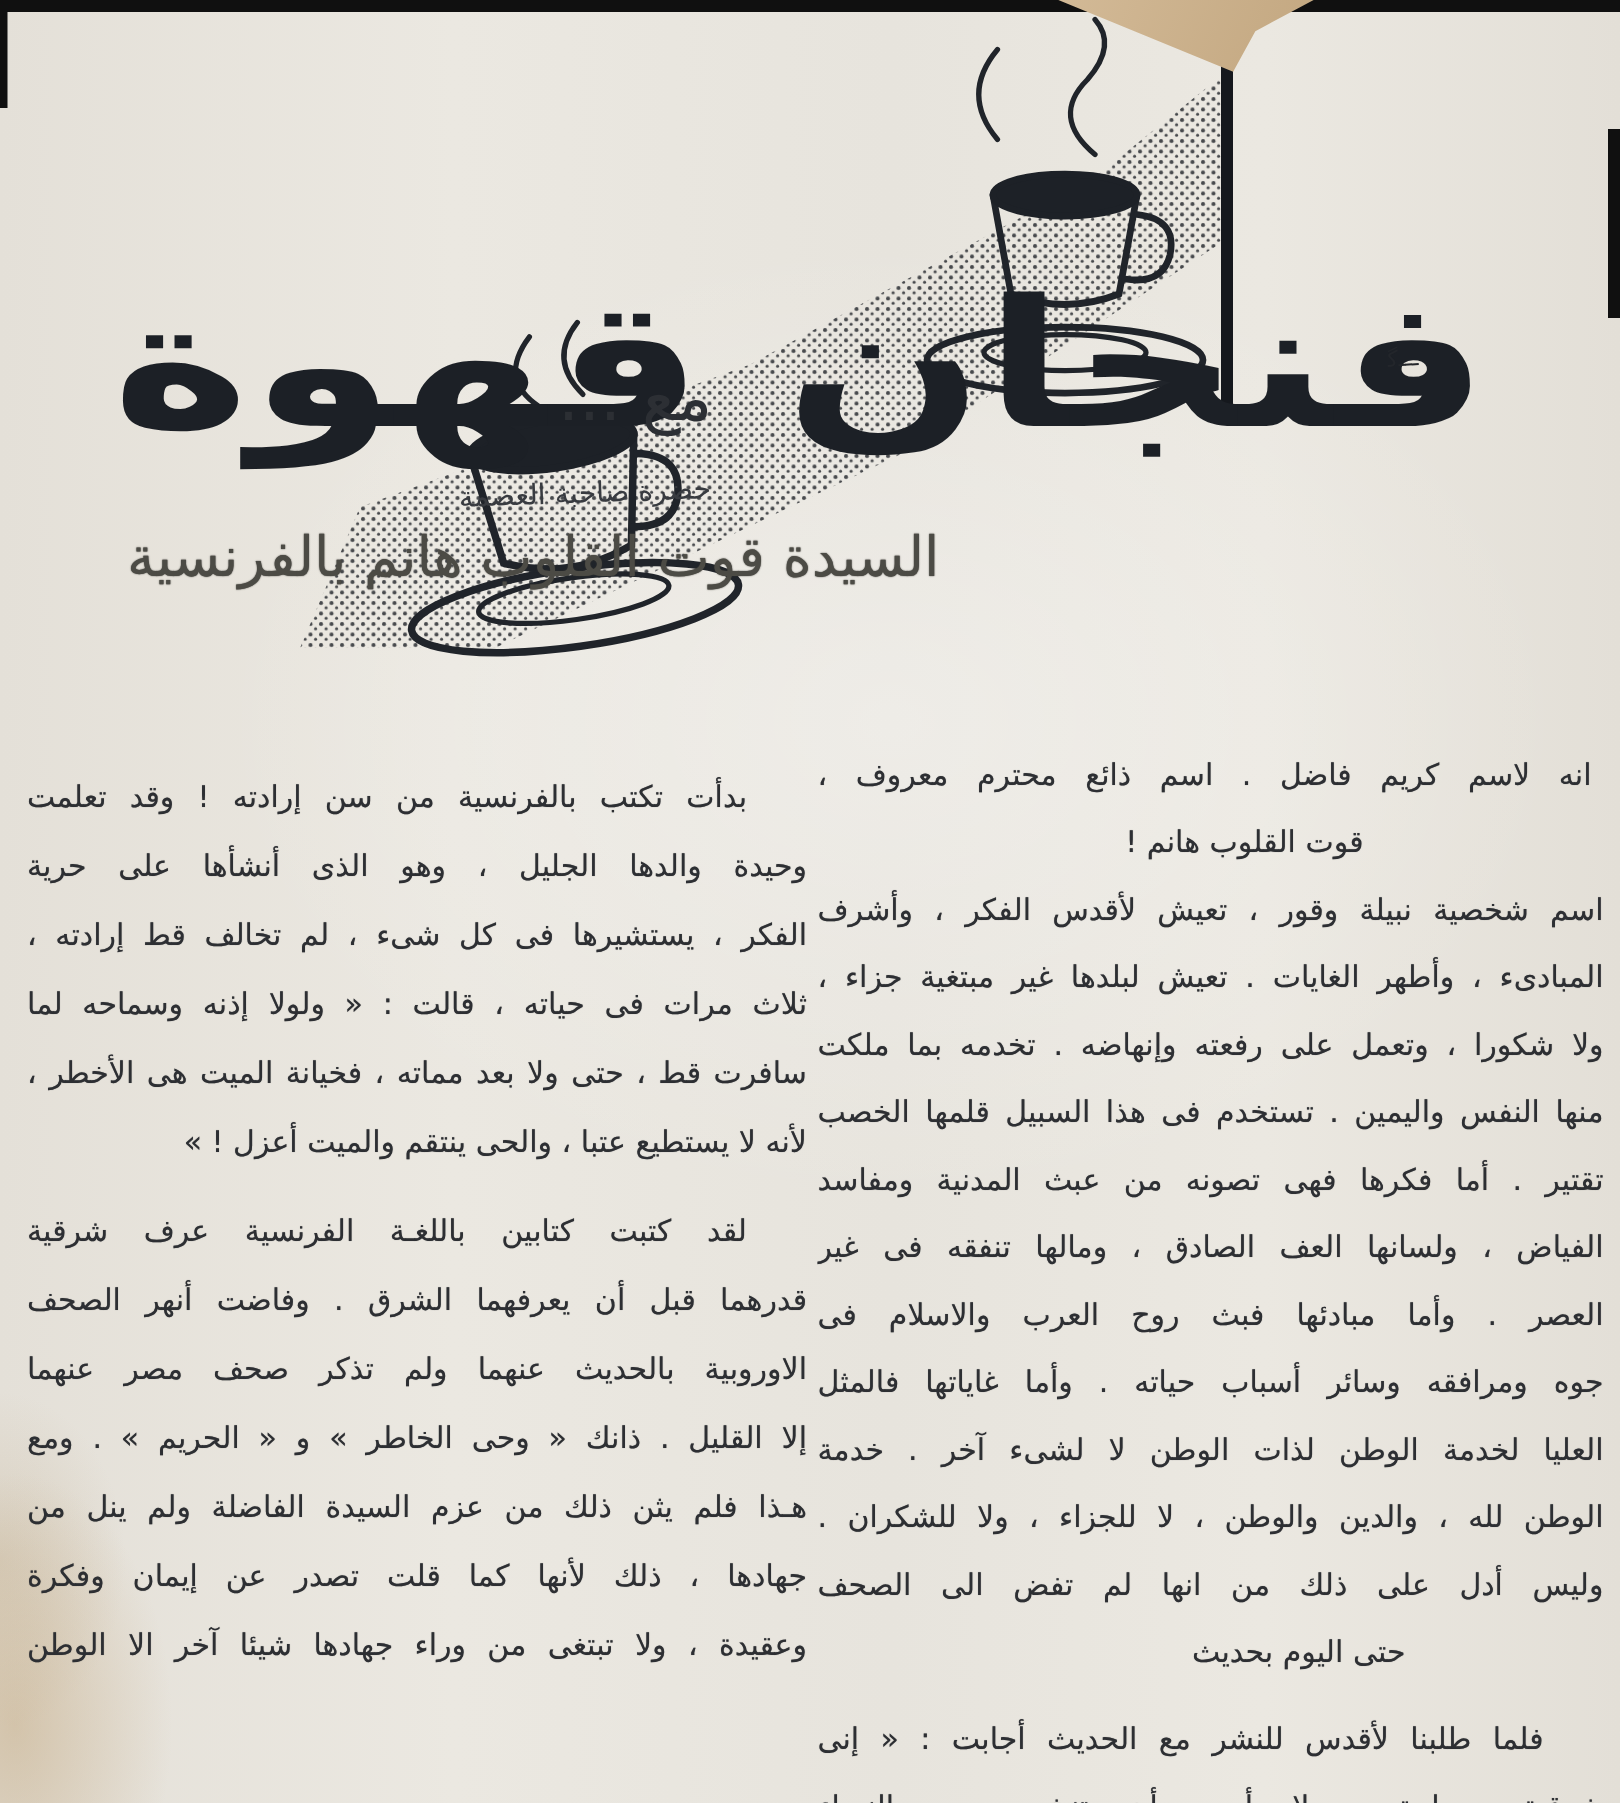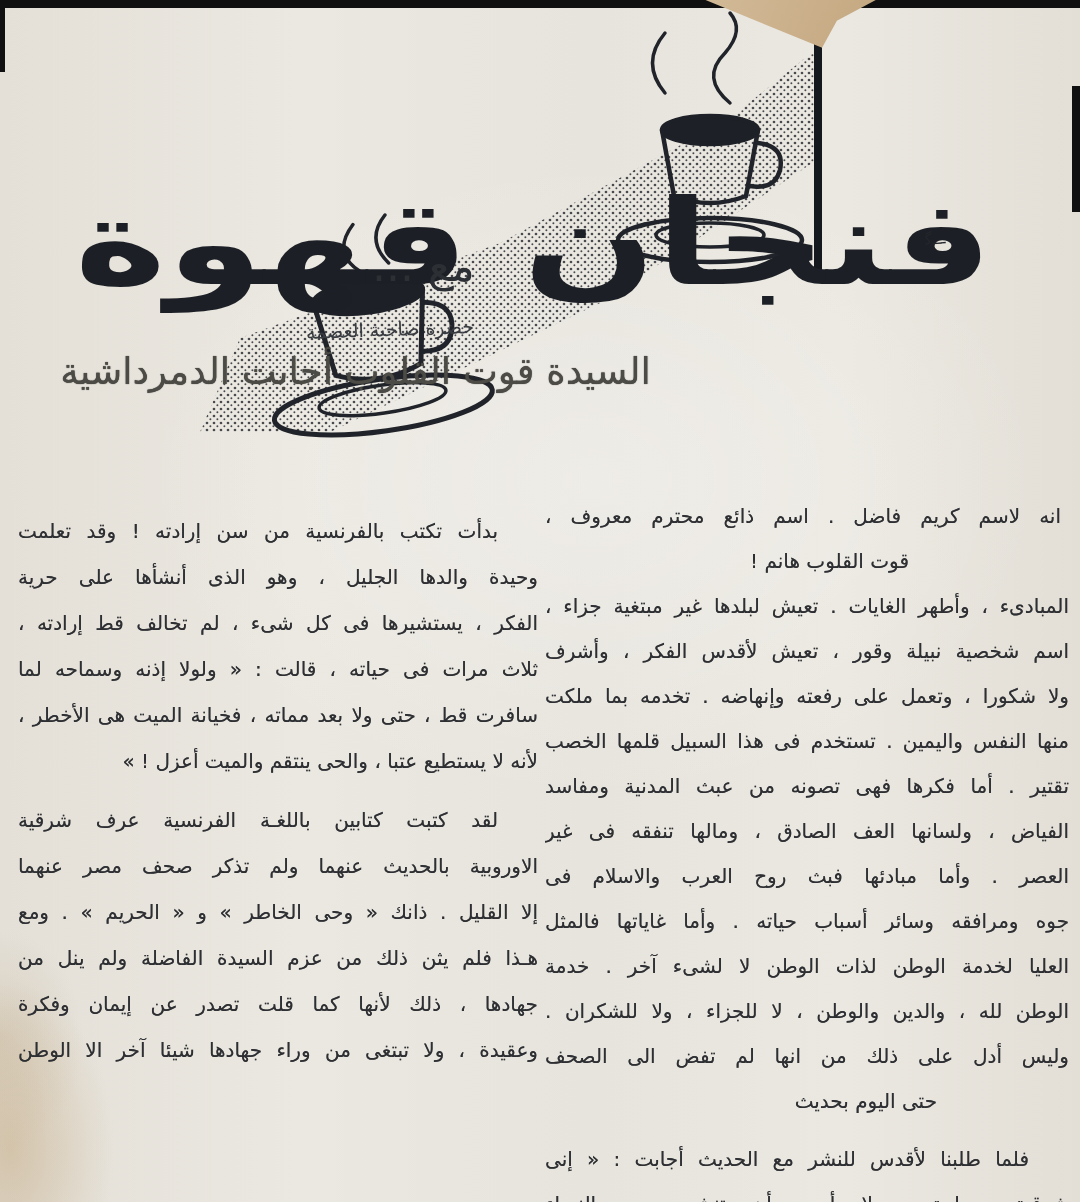--- a/index.html
+++ b/index.html
@@ -103,27 +103,27 @@
   <div class="edge top"></div>
   <div class="edge left"></div>
   <div class="edge right"></div>
   <div class="fold"></div>
 
   <div class="masthead">فنجان قهوة</div>
   <div class="sig">ـــﮔ</div>
   <div class="with">مع ...</div>
 
   <div class="honorific">حضرة صاحبة العصمة</div>
-  <div class="name">السيدة قوت القلوب أجابت الدمرداشية</div>
+  <div class="name">السيدة قوت القلوب هانم بالفرنسية</div>
 
   <div class="col col-right">
       <div class="line in1">انه لاسم كريم فاضل . اسم ذائع محترم معروف ،</div>
       <div class="line in3 end">قوت القلوب هانم !</div>
+      <div class="line">اسم شخصية نبيلة وقور ، تعيش لأقدس الفكر ، وأشرف</div>
       <div class="line">المبادىء ، وأطهر الغايات . تعيش لبلدها غير مبتغية جزاء ،</div>
-      <div class="line">اسم شخصية نبيلة وقور ، تعيش لأقدس الفكر ، وأشرف</div>
       <div class="line">ولا شكورا ، وتعمل على رفعته وإنهاضه . تخدمه بما ملكت</div>
       <div class="line">منها النفس واليمين . تستخدم فى هذا السبيل قلمها الخصب</div>
       <div class="line">تقتير . أما فكرها فهى تصونه من عبث المدنية ومفاسد</div>
       <div class="line">الفياض ، ولسانها العف الصادق ، ومالها تنفقه فى غير</div>
       <div class="line">العصر . وأما مبادئها فبث روح العرب والاسلام فى</div>
       <div class="line">جوه ومرافقه وسائر أسباب حياته . وأما غاياتها فالمثل</div>
       <div class="line">العليا لخدمة الوطن لذات الوطن لا لشىء آخر . خدمة</div>
       <div class="line">الوطن لله ، والدين والوطن ، لا للجزاء ، ولا للشكران .</div>
       <div class="line">وليس أدل على ذلك من انها لم تفض الى الصحف</div>
       <div class="line mid end">حتى اليوم بحديث</div>
@@ -131,20 +131,21 @@
       <div class="line">شرقية مسلمة ، لا أحب أن تنشر صور النساء</div>
     </div>
   <div class="col col-left">
       <div class="line in2">بدأت تكتب بالفرنسية من سن إرادته ! وقد تعلمت</div>
       <div class="line">وحيدة والدها الجليل ، وهو الذى أنشأها على حرية</div>
       <div class="line">الفكر ، يستشيرها فى كل شىء ، لم تخالف قط إرادته ،</div>
       <div class="line">ثلاث مرات فى حياته ، قالت : « ولولا إذنه وسماحه لما</div>
       <div class="line">سافرت قط ، حتى ولا بعد مماته ، فخيانة الميت هى الأخطر ،</div>
       <div class="line end">لأنه لا يستطيع عتبا ، والحى ينتقم والميت أعزل ! »</div>
       <div class="line in2 gap">لقد كتبت كتابين باللغـة الفرنسية عرف شرقية</div>
+      <div class="line">قدرهما قبل أن يعرفهما الشرق . وفاضت أنهر الصحف</div>
       <div class="line">الاوروبية بالحديث عنهما ولم تذكر صحف مصر عنهما</div>
       <div class="line">إلا القليل . ذانك « وحى الخاطر » و « الحريم » . ومع</div>
       <div class="line">هـذا فلم يثن ذلك من عزم السيدة الفاضلة ولم ينل من</div>
       <div class="line">جهادها ، ذلك لأنها كما قلت تصدر عن إيمان وفكرة</div>
       <div class="line">وعقيدة ، ولا تبتغى من وراء جهادها شيئا آخر الا الوطن</div>
     </div>
 
 </div>
 
 </body></html>

